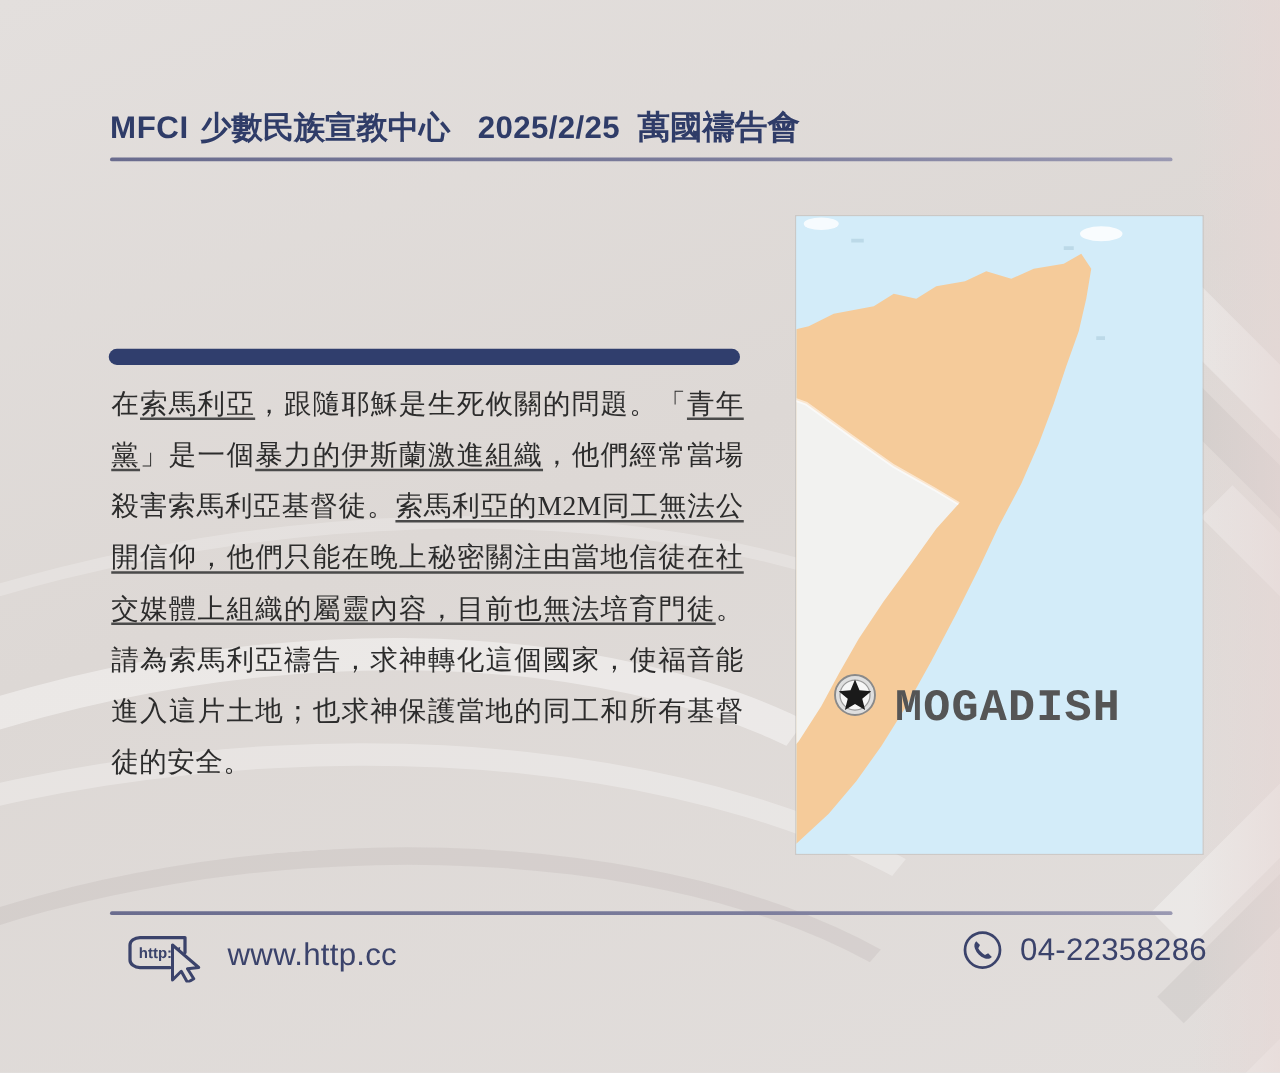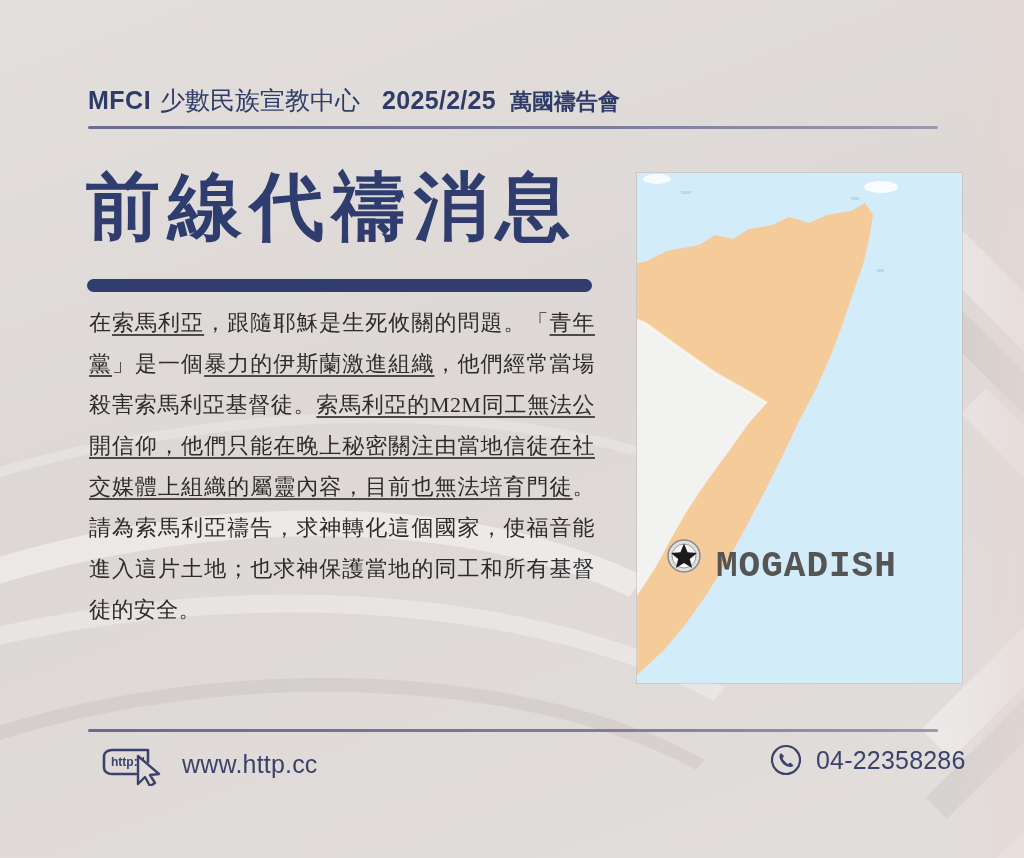--- a/index.html
+++ b/index.html
@@ -102,34 +102,34 @@
     white-space: nowrap;
   }
   .hdr-brand {
     font-size: 25px;
     font-weight: bold;
     color: #2f3c68;
     letter-spacing: 0.5px;
   }
   .hdr-org {
     font-size: 25px;
-    font-weight: normal;
+    font-weight: bold;
     color: #2f3c68;
     margin-left: 9px;
   }
   .hdr-date {
     font-size: 25px;
     font-weight: bold;
     color: #2f3c68;
     margin-left: 22px;
     letter-spacing: 0.3px;
     text-align: right;
   }
   .hdr-meeting {
-    font-size: 22px;
+    font-size: 26px;
     font-weight: bold;
     color: #2f3c68;
     margin-left: 14px;
   }
 
   .divider-top {
     position: absolute;
     left: 88px;
     top: 126px;
     width: 850px;
@@ -282,21 +282,20 @@
   </div>
 
   <div class="header-row">
     <span class="hdr-brand">MFCI</span>
     <span class="hdr-org">少數民族宣教中心</span>
     <span class="hdr-date">2025/2/25</span>
     <span class="hdr-meeting">萬國禱告會</span>
   </div>
   <div class="divider-top"></div>
 
-  <div class="title">前線代禱消息</div>
   <div class="title-bar"></div>
 
   <div class="body-text"><span>在</span><span class="u">索馬利亞</span><span>，跟隨耶穌是生死攸關的問題。「</span><span class="u">青年黨</span><span>」是一個</span><span class="u">暴力的伊斯蘭激進組織</span><span>，他們經常當場殺害索馬利亞基督徒。</span><span class="u">索馬利亞的M2M同工無法公開信仰，他們只能在晚上秘密關注由當地信徒在社交媒體上組織的屬靈內容，目前也無法培育門徒</span><span>。請為索馬利亞禱告，求神轉化這個國家，使福音能進入這片土地；也求神保護當地的同工和所有基督徒的安全。</span></div>
 
   <div class="map-frame">
     <svg width="325" height="510" viewBox="0 0 325 510">
       <rect x="0" y="0" width="325" height="510" fill="#d3ecf9"></rect>
 
       <path fill="#f5cb9a" d="M -20,95 L 10,88 L 30,78 L 62,72 L 78,62 L 96,66 L 112,56 L 135,52 L 152,44 L 172,50 L 190,42 L 214,38 L 228,30 L 236,42 L 232,66 L 226,92 L 216,120 L 206,150 L 194,182 L 180,214 L 162,248 L 146,282 L 128,318 L 108,356 L 88,392 L 68,424 L 48,452 L 26,478 L 0,502 L -20,512 Z"></path>
 

